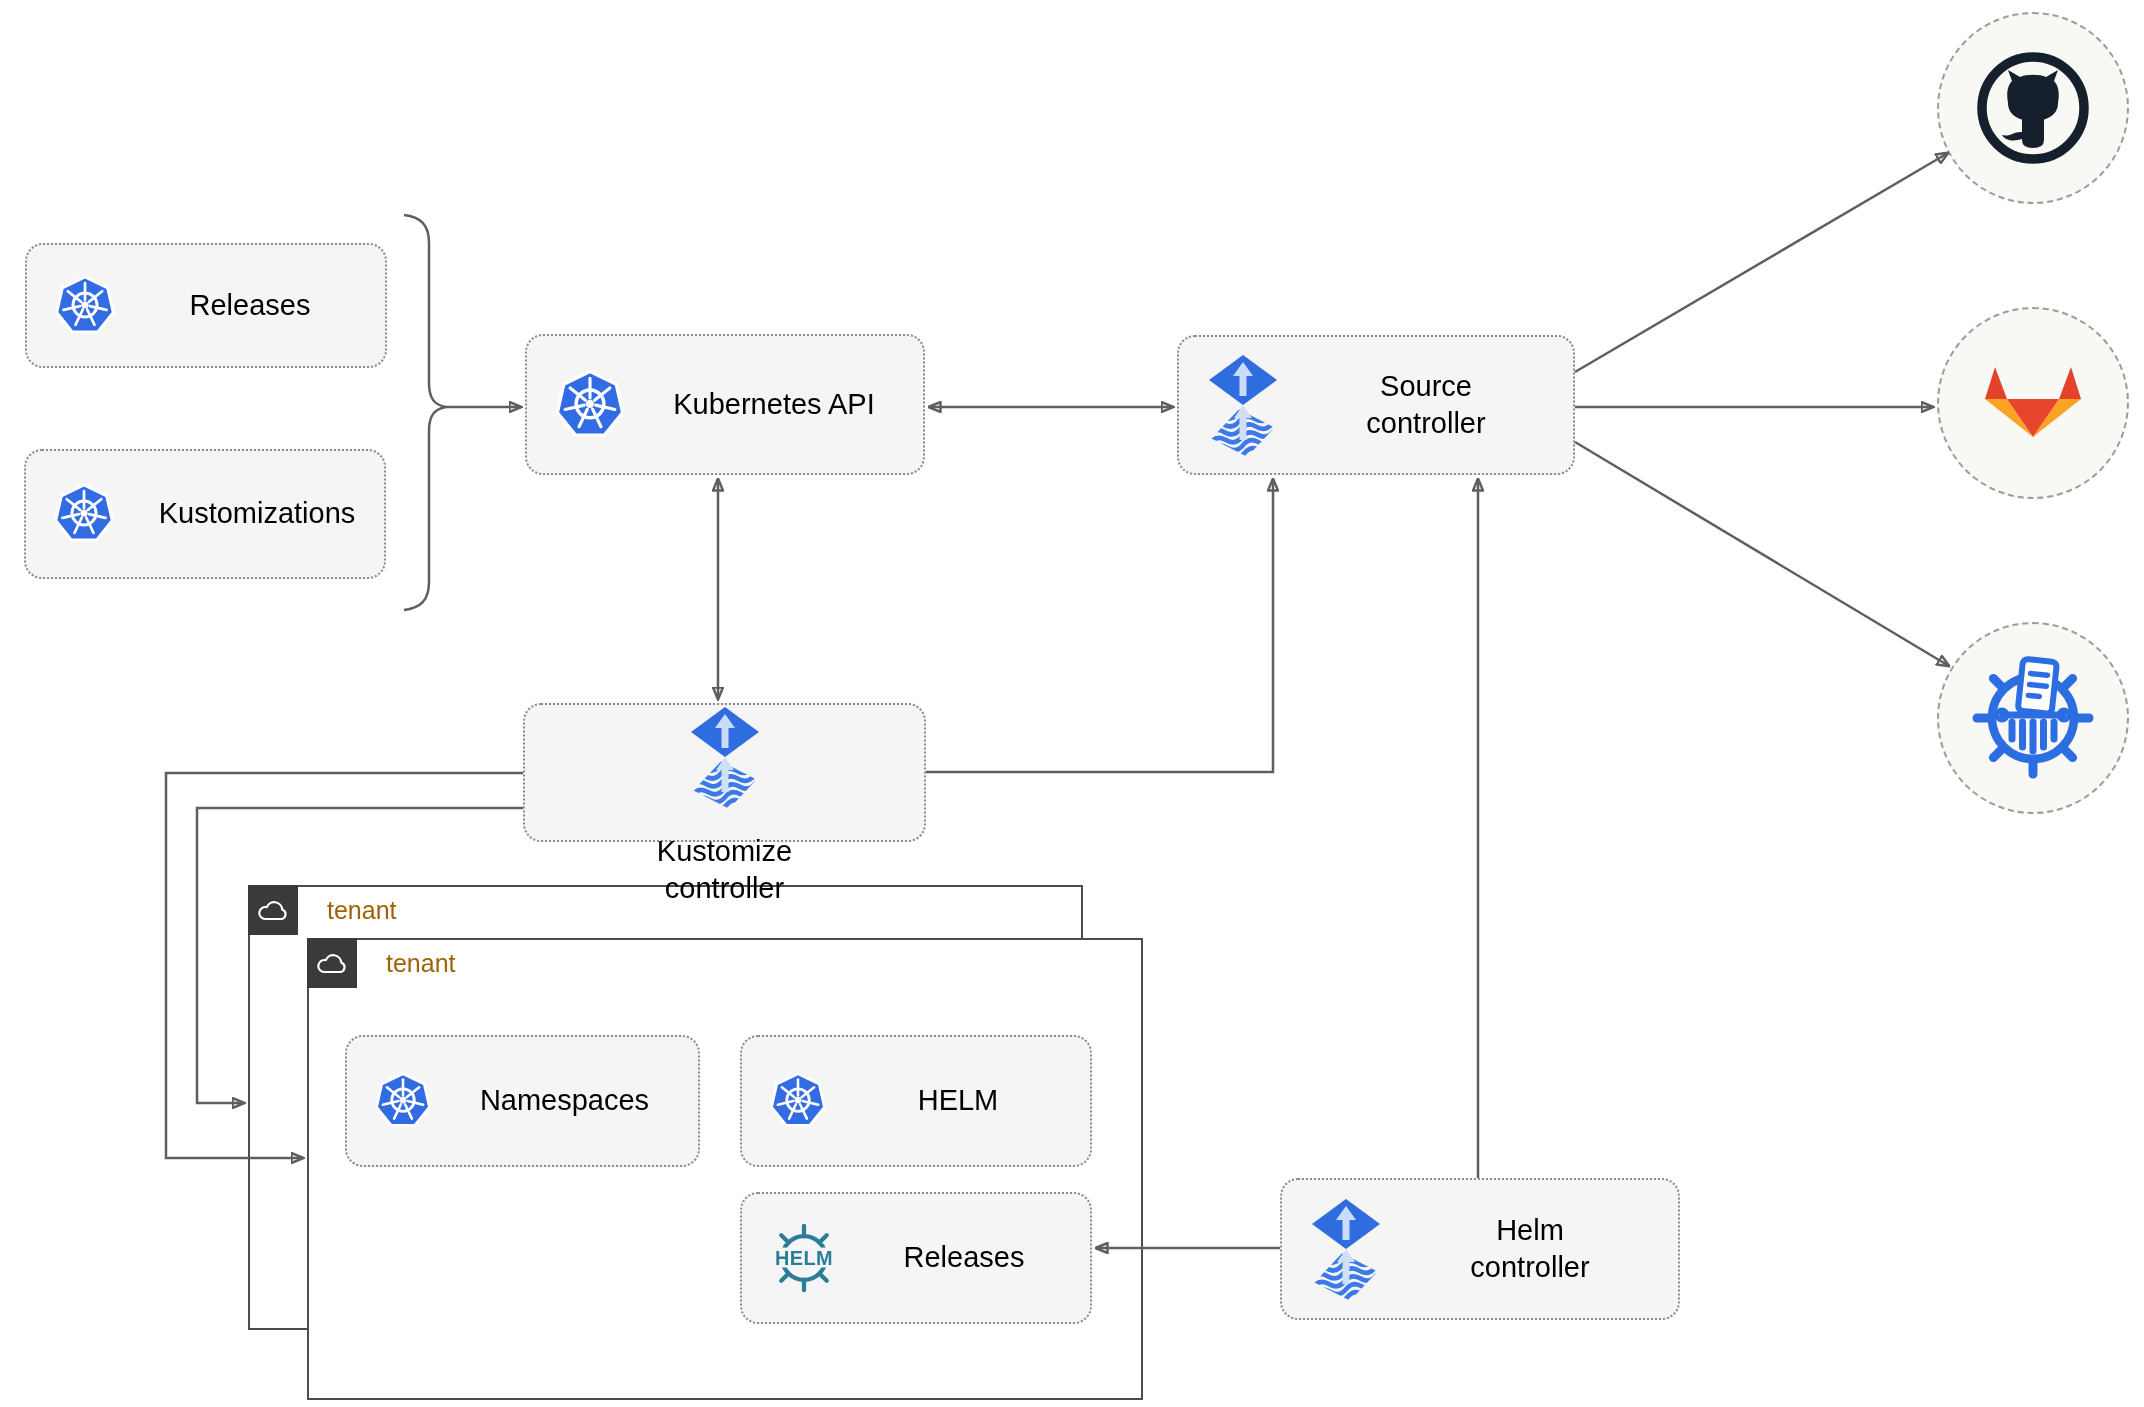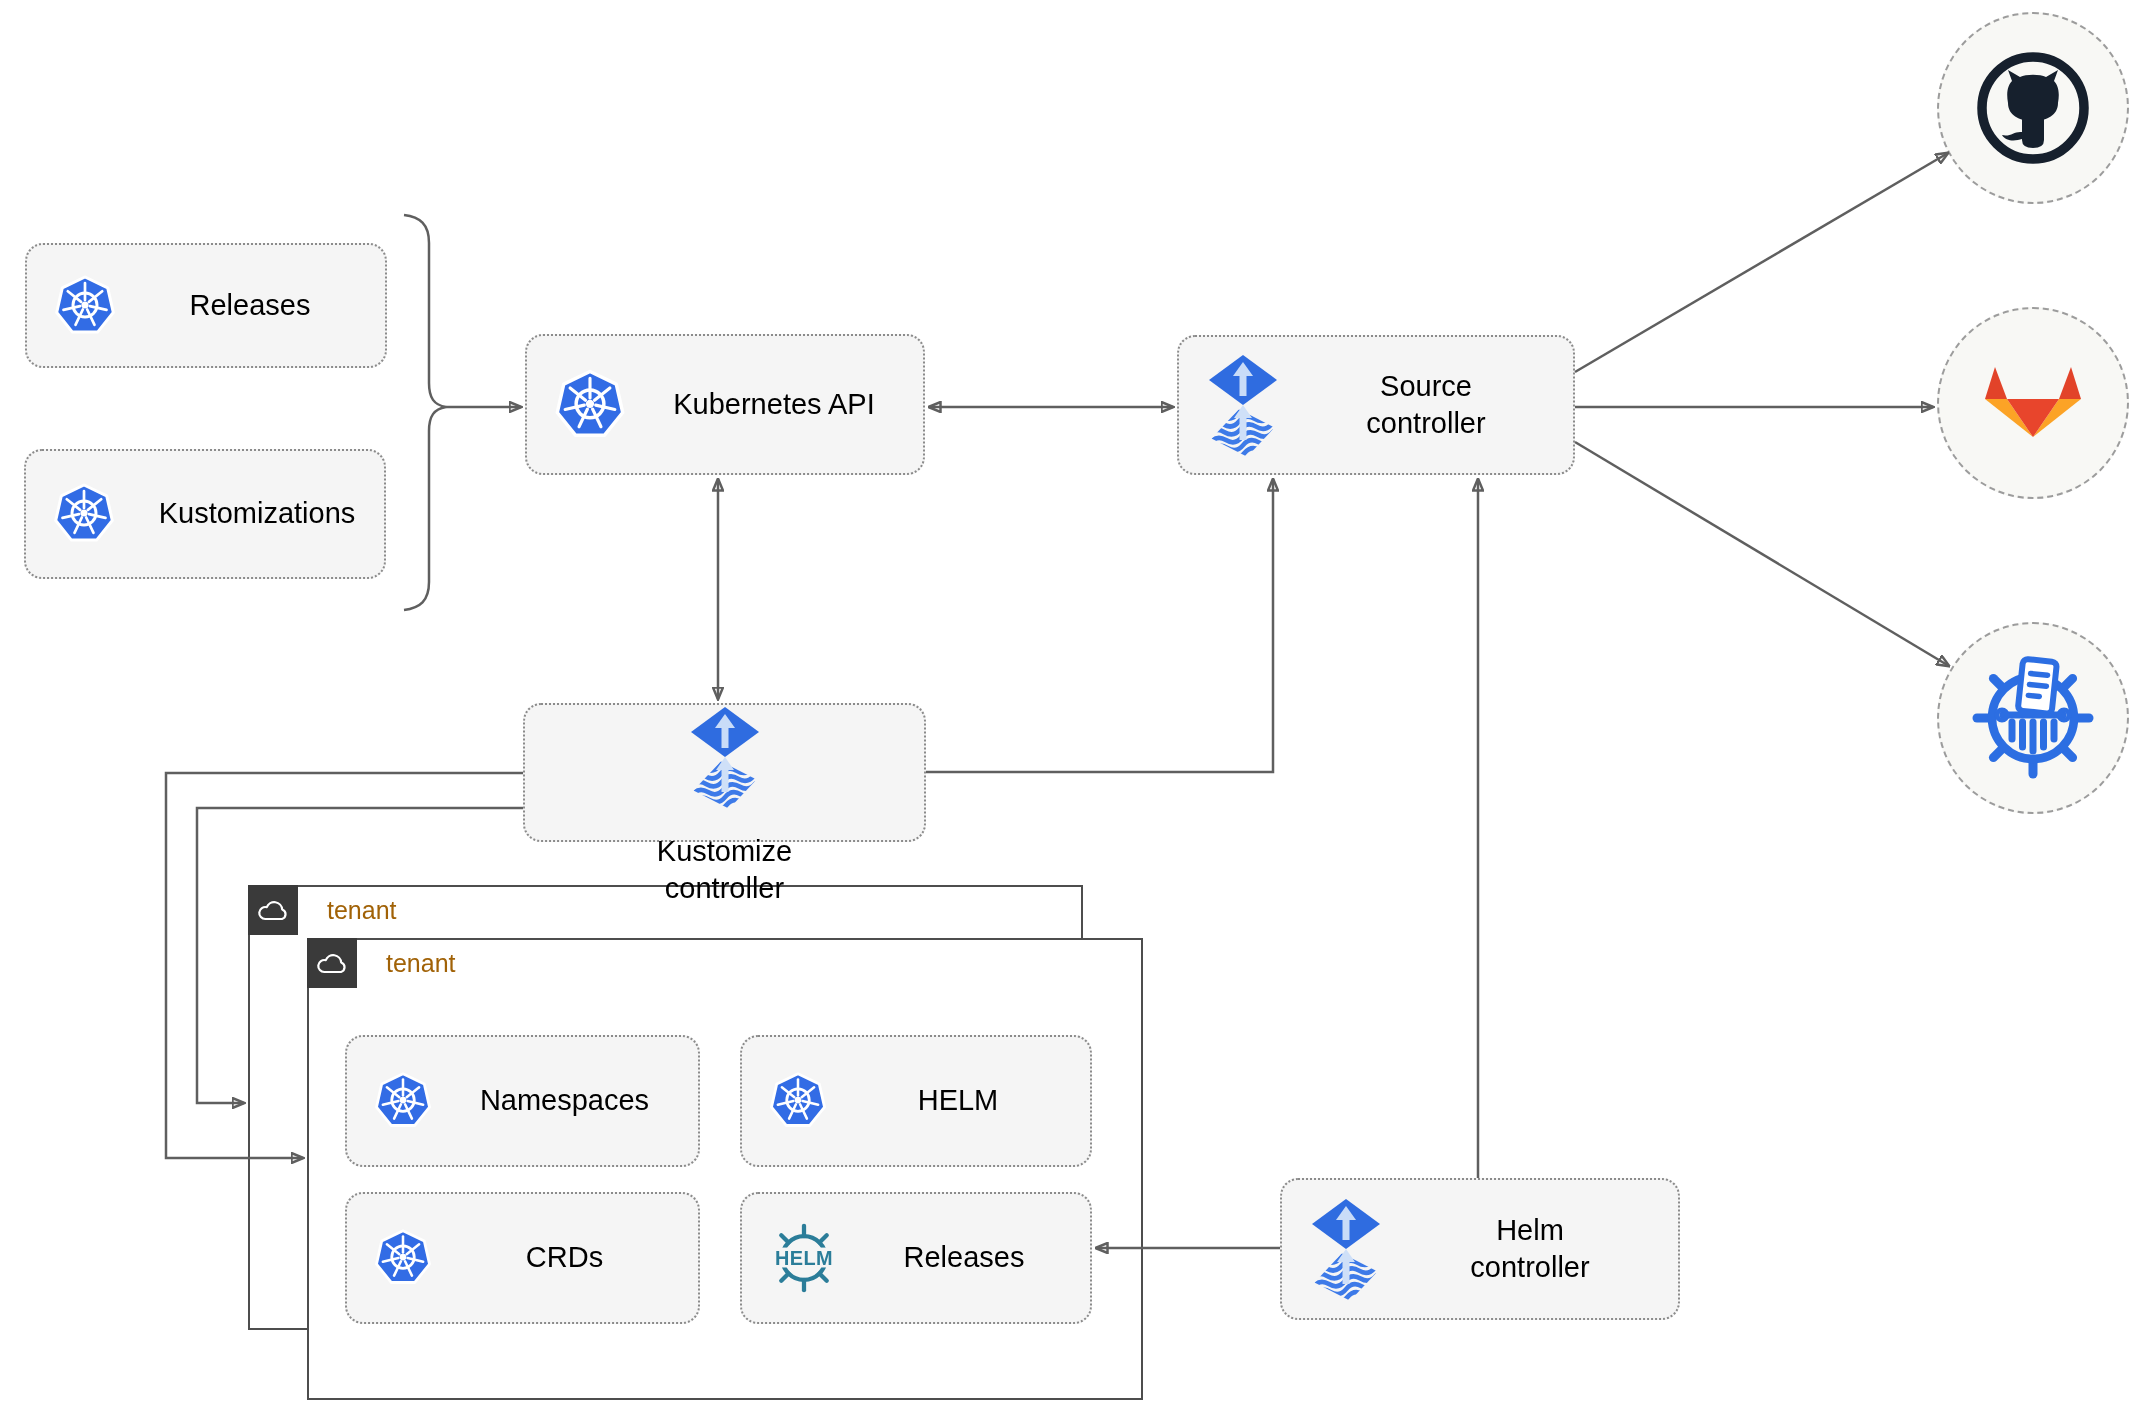--- a/index.html
+++ b/index.html
@@ -199,28 +199,20 @@
 
   <div class="node z3" style="left:740px;top:1035px;width:352px;height:132px;">
     <span>
         <svg width="60" height="60" viewBox="0 0 64 64">
           <use href="#ic-k8s"></use>
         </svg>
       </span>
     <div class="lbl">HELM</div>
   </div>
 
-  <div class="node z3" style="left:345px;top:1192px;width:355px;height:132px;">
-    <span>
-        <svg width="60" height="60" viewBox="0 0 64 64">
-          <use href="#ic-k8s"></use>
-        </svg>
-      </span>
-    <div class="lbl">CRDs</div>
-  </div>
 
   <div class="node z3" style="left:740px;top:1192px;width:352px;height:132px;">
     <span>
       <svg width="72" height="72" viewBox="0 0 76 76">
         <circle cx="38" cy="38" r="23" fill="none" stroke="#2b7d99" stroke-width="4.5"></circle>
         <g stroke="#2b7d99" stroke-width="4.5" stroke-linecap="round">
           <line x1="38" y1="15" x2="38" y2="4"></line>
             <line x1="38" y1="61" x2="38" y2="72"></line>
           <line x1="54.3" y1="21.7" x2="62" y2="14"></line>
             <line x1="21.7" y1="21.7" x2="14" y2="14"></line>

